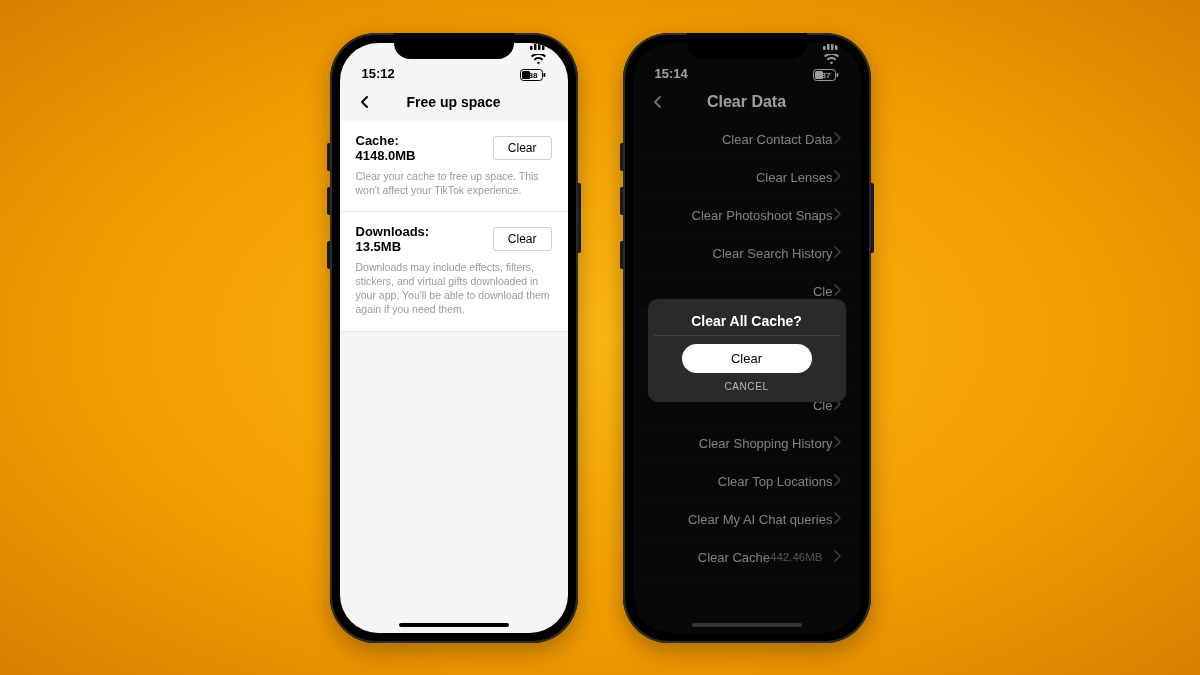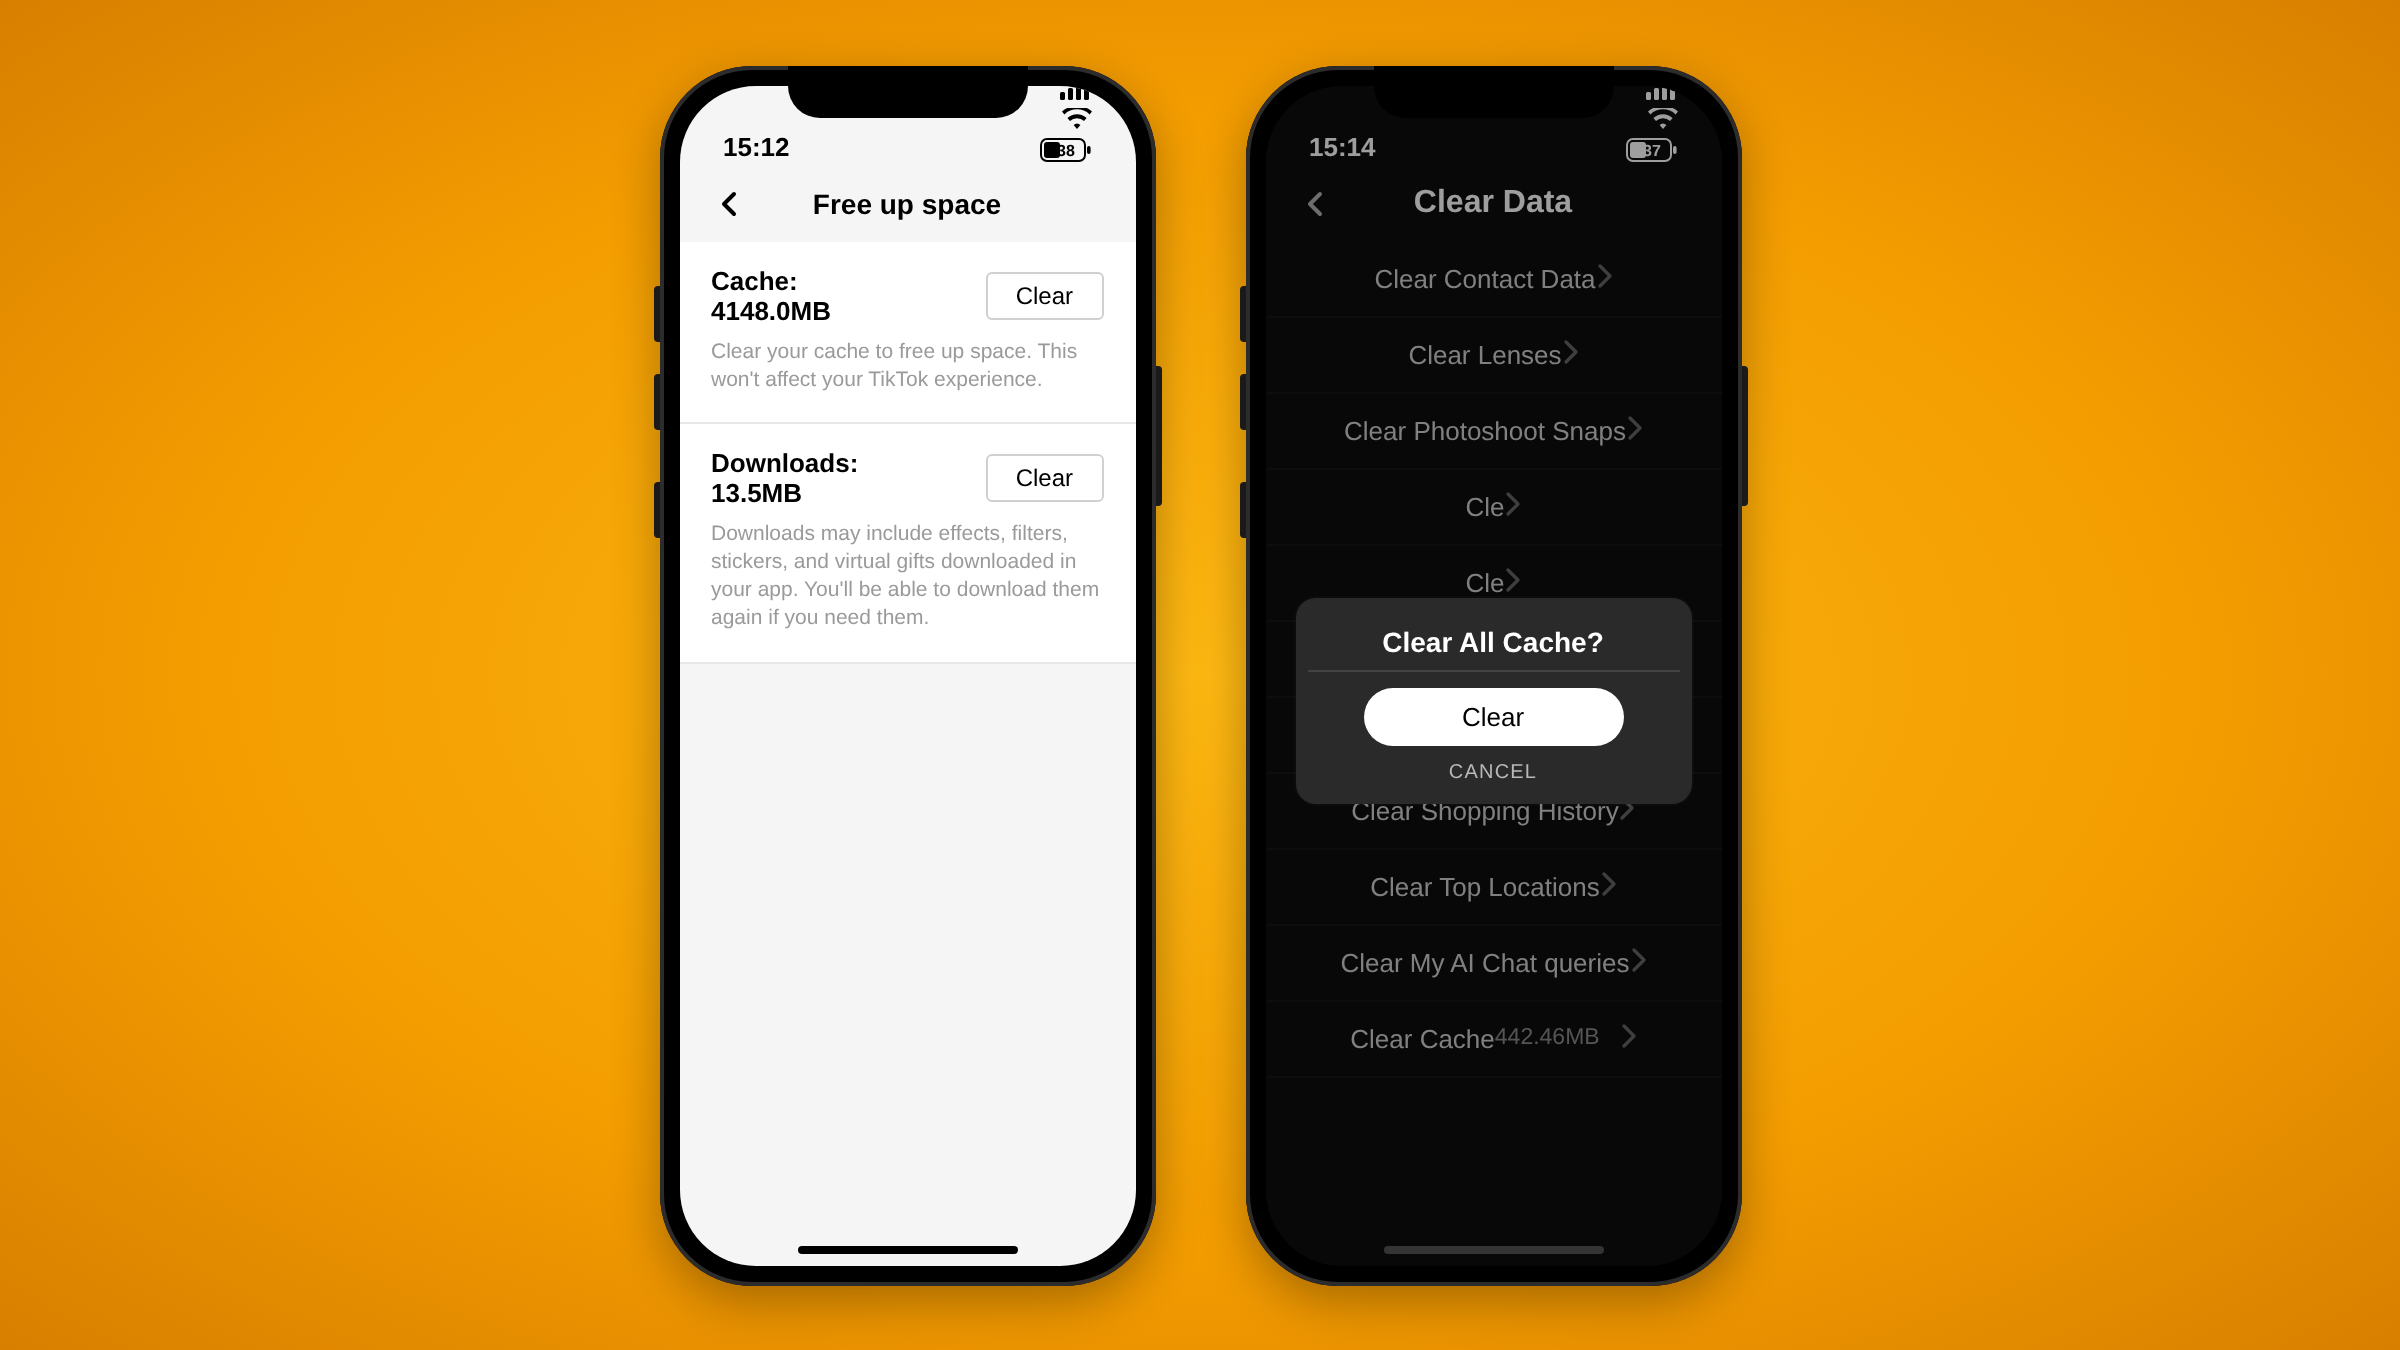--- a/index.html
+++ b/index.html
@@ -102,21 +102,21 @@
     font-size:12px; font-weight:500;
     border:1px solid #d0d0d0; border-radius:3px;
     padding: 4px 14px; background:#fff;
   }
   .tt-desc { font-size:10.5px; color:#9a9a9a; line-height:1.35; margin-top:6px; }
 
   
   .sc-header-title { font-weight:700; font-size:16px; }
   .sc-list { }
   .sc-item {
-    display:flex; align-items:center; justify-content:center;
+    display:flex; align-items:center; justify-content:flex-end;
     padding: 11px 20px;
     font-size:13px;
     color:#cfcfcf;
     border-bottom:1px solid rgba(255,255,255,0.03);
   }
   .sc-item .meta { display:flex; align-items:center; gap:10px; }
   .sc-size { font-size:11.5px; color:#8a8a8a; }
   .sc-chevron { color:#666; }
 
   
@@ -271,20 +271,28 @@
         </div>
         <div class="sc-item">
           <span>Clear Photoshoot Snaps</span>
           <span class="meta">
             <span class="sc-chevron"><svg width="8" height="12" viewBox="0 0 8 12">
                 <path d="M2 1 L7 6 L2 11" stroke="#666" stroke-width="1.6" fill="none" stroke-linecap="round" stroke-linejoin="round"></path>
               </svg></span>
           </span>
         </div>
         <div class="sc-item">
+          <span>Clear Search History</span>
+          <span class="meta">
+            <span class="sc-chevron"><svg width="8" height="12" viewBox="0 0 8 12">
+                <path d="M2 1 L7 6 L2 11" stroke="#666" stroke-width="1.6" fill="none" stroke-linecap="round" stroke-linejoin="round"></path>
+              </svg></span>
+          </span>
+        </div>
+        <div class="sc-item">
           <span>Cle</span>
           <span class="meta">
             <span class="sc-chevron"><svg width="8" height="12" viewBox="0 0 8 12">
                 <path d="M2 1 L7 6 L2 11" stroke="#666" stroke-width="1.6" fill="none" stroke-linecap="round" stroke-linejoin="round"></path>
               </svg></span>
           </span>
         </div>
         <div class="sc-item">
           <span>Cle</span>
           <span class="meta">

